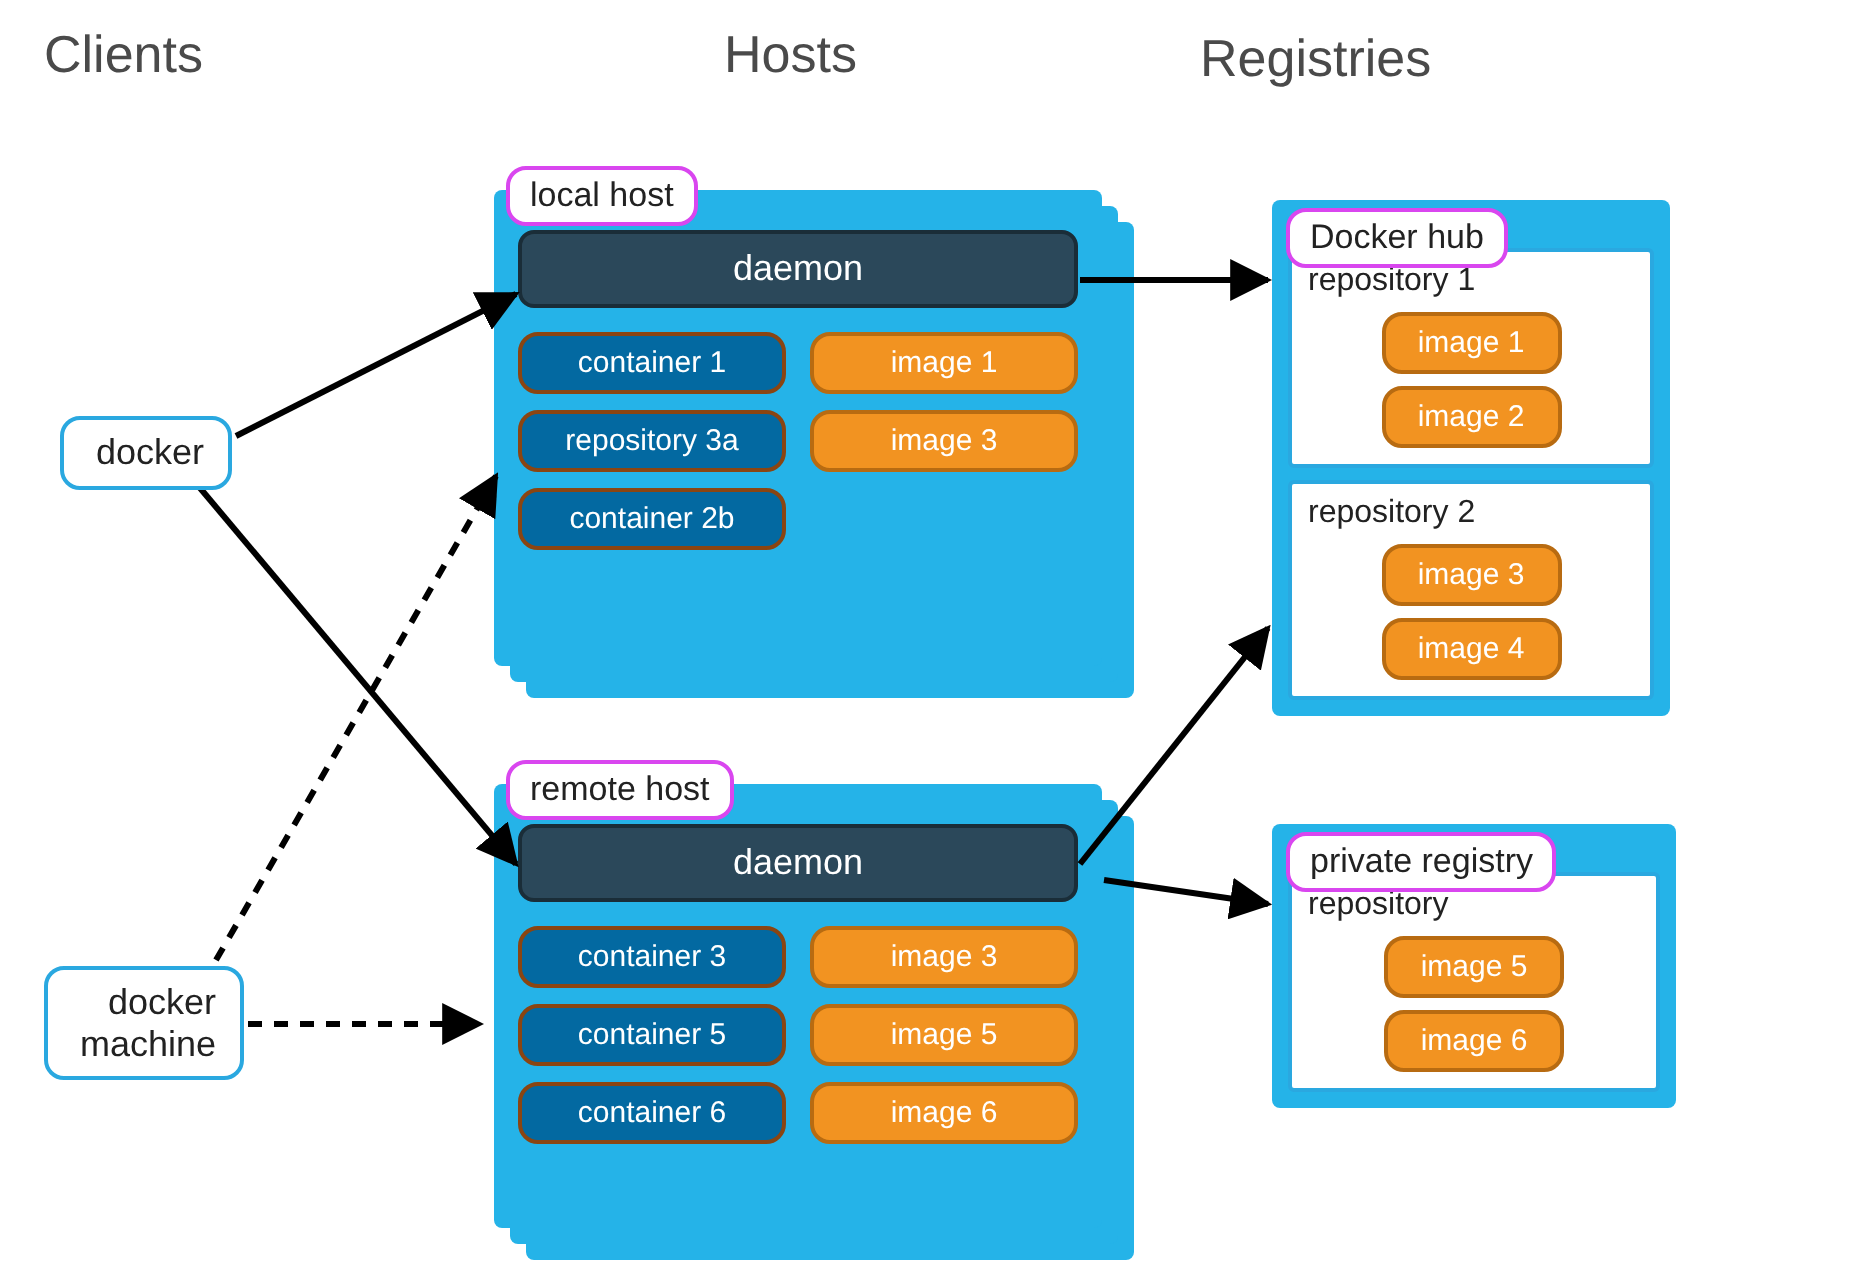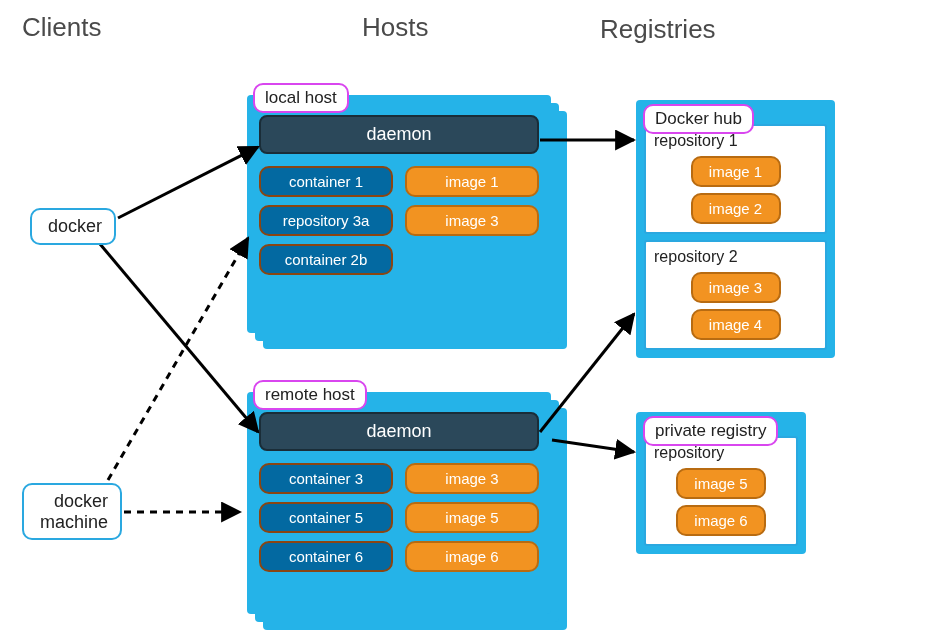--- a/index.html
+++ b/index.html
@@ -177,21 +177,21 @@
       <div class="chip image">image 2</div>
     </div>
     <div class="repo">
       <div class="repo-title">repository 2</div>
       <div class="chip image">image 3</div>
       <div class="chip image">image 4</div>
     </div>
   </div>
   <div class="label-box" style="left:643px; top:104px;">Docker hub</div>
 
-  <div class="registry" style="left:636px; top:412px; width:170px;">
+  <div class="registry" style="left:636px; top:412px; width:202px;">
     <div style="height:10px;"></div>
     <div class="repo">
       <div class="repo-title">repository</div>
       <div class="chip image">image 5</div>
       <div class="chip image">image 6</div>
     </div>
   </div>
   <div class="label-box" style="left:643px; top:416px;">private registry</div>
 
   <svg class="arrows">

